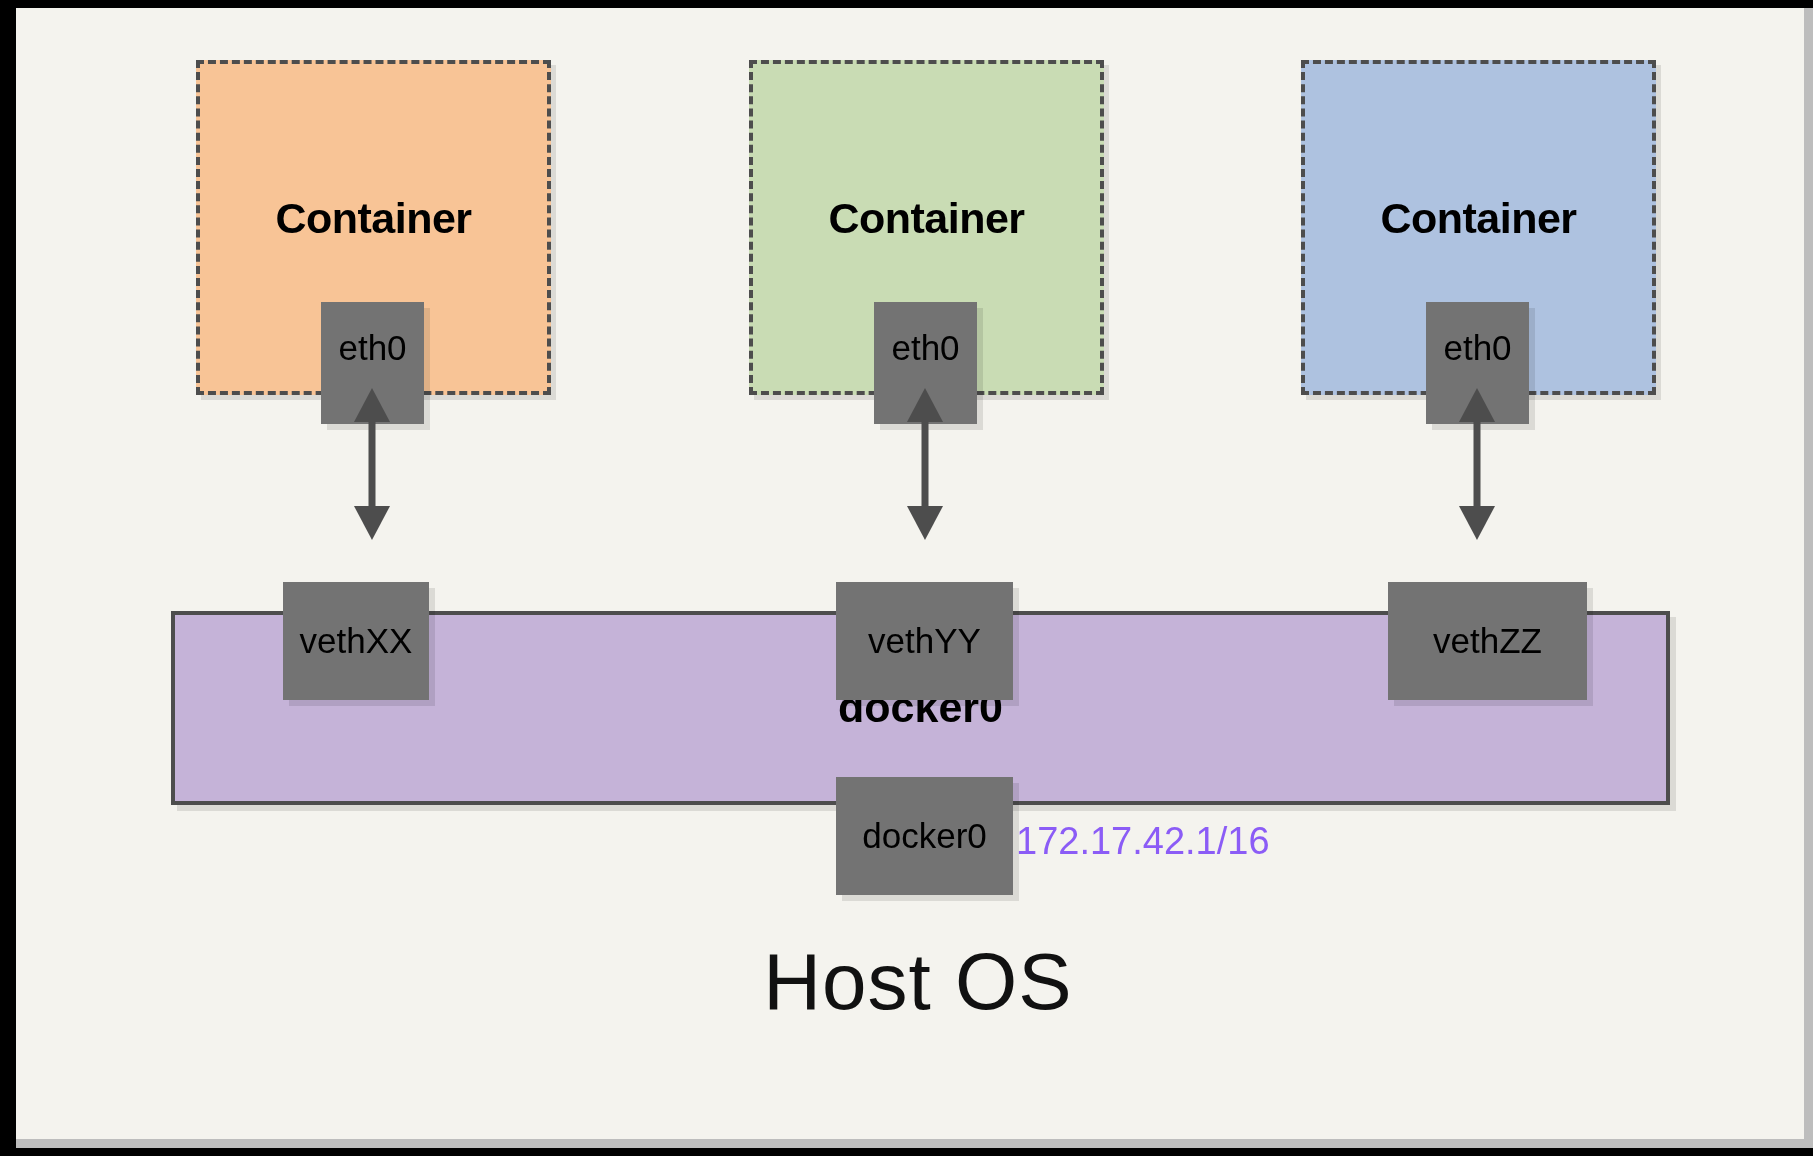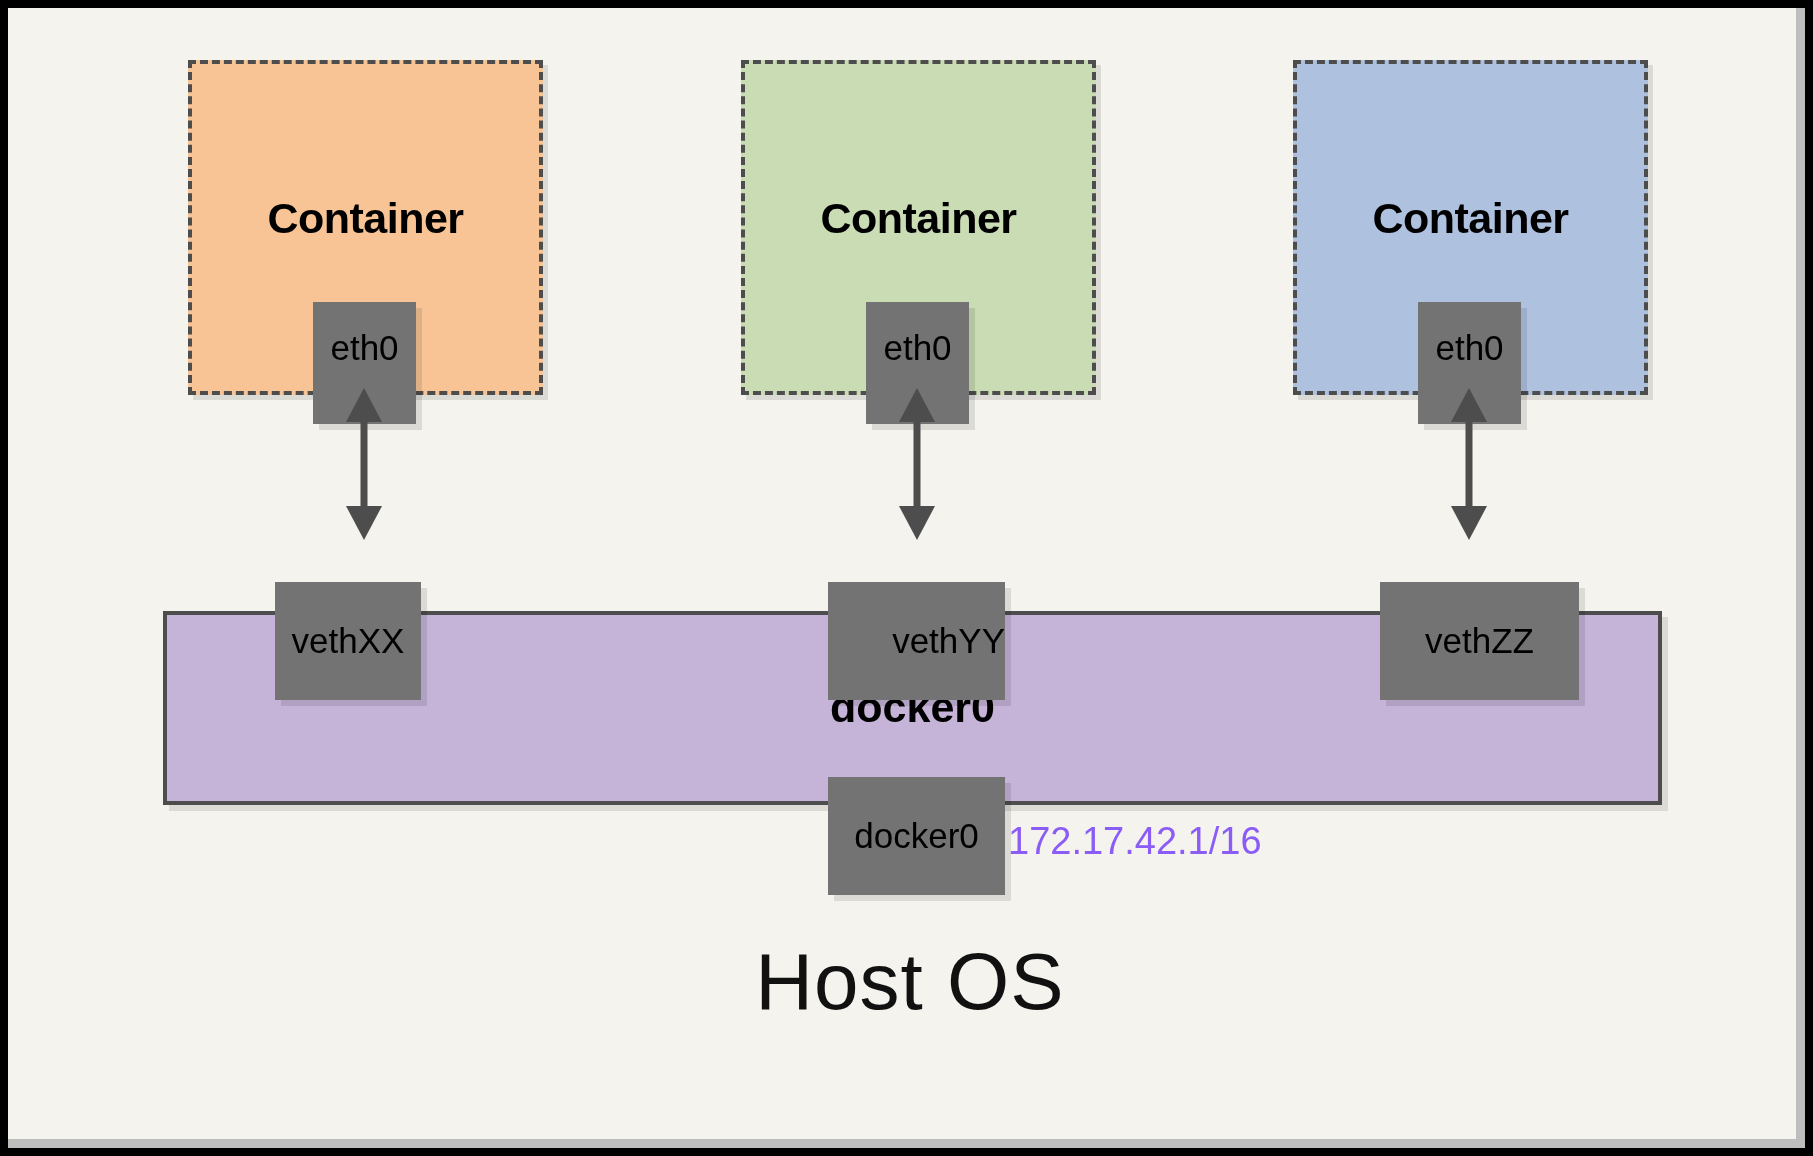--- a/index.html
+++ b/index.html
@@ -16,21 +16,21 @@
   #canvas {
     position: relative;
     width: 1813px;
     height: 1156px;
     box-sizing: border-box;
     background: #000000;
     overflow: hidden;
   }
   #stage {
     position: absolute;
-    left: 8px;
+    left: 16px;
     top: 8px;
     width: 1797px;
     height: 1140px;
     background: #f4f3ee;
     box-sizing: border-box;
     border-right: 9px solid #bdbdbd;
     border-bottom: 9px solid #bdbdbd;
     overflow: hidden;
   }
 
@@ -166,21 +166,21 @@
       <polygon points="26,0 44,34 8,34" fill="#4d4d4d"></polygon>
       <polygon points="26,152 44,118 8,118" fill="#4d4d4d"></polygon>
     </svg>
 
     <div id="bridge-bar"></div>
     <div id="bridge-title">docker0</div>
 
     <div class="yellow-box" style="left:267px; top:545px; width:146px; height:118px;">
       <span>vethXX</span>
     </div>
-    <div class="yellow-box" style="left:820px; top:545px; width:177px; height:118px;justify-content:flex-end;">
+    <div class="yellow-box" style="left:820px; top:545px; width:177px; height:118px;">
       <span>vethYY</span>
     </div>
     <div class="yellow-box" style="left:1372px; top:545px; width:199px; height:118px;">
       <span>vethZZ</span>
     </div>
 
     <div class="yellow-box" style="left:820px; top:740px; width:177px; height:118px;">
       <span>docker0</span>
     </div>
 

